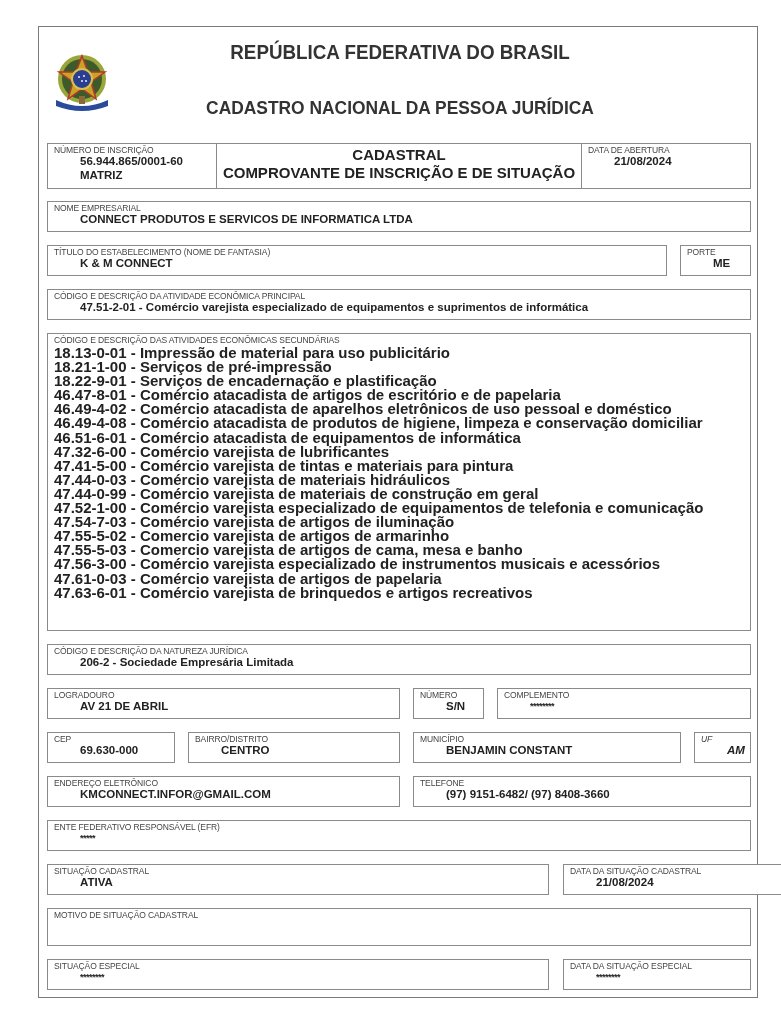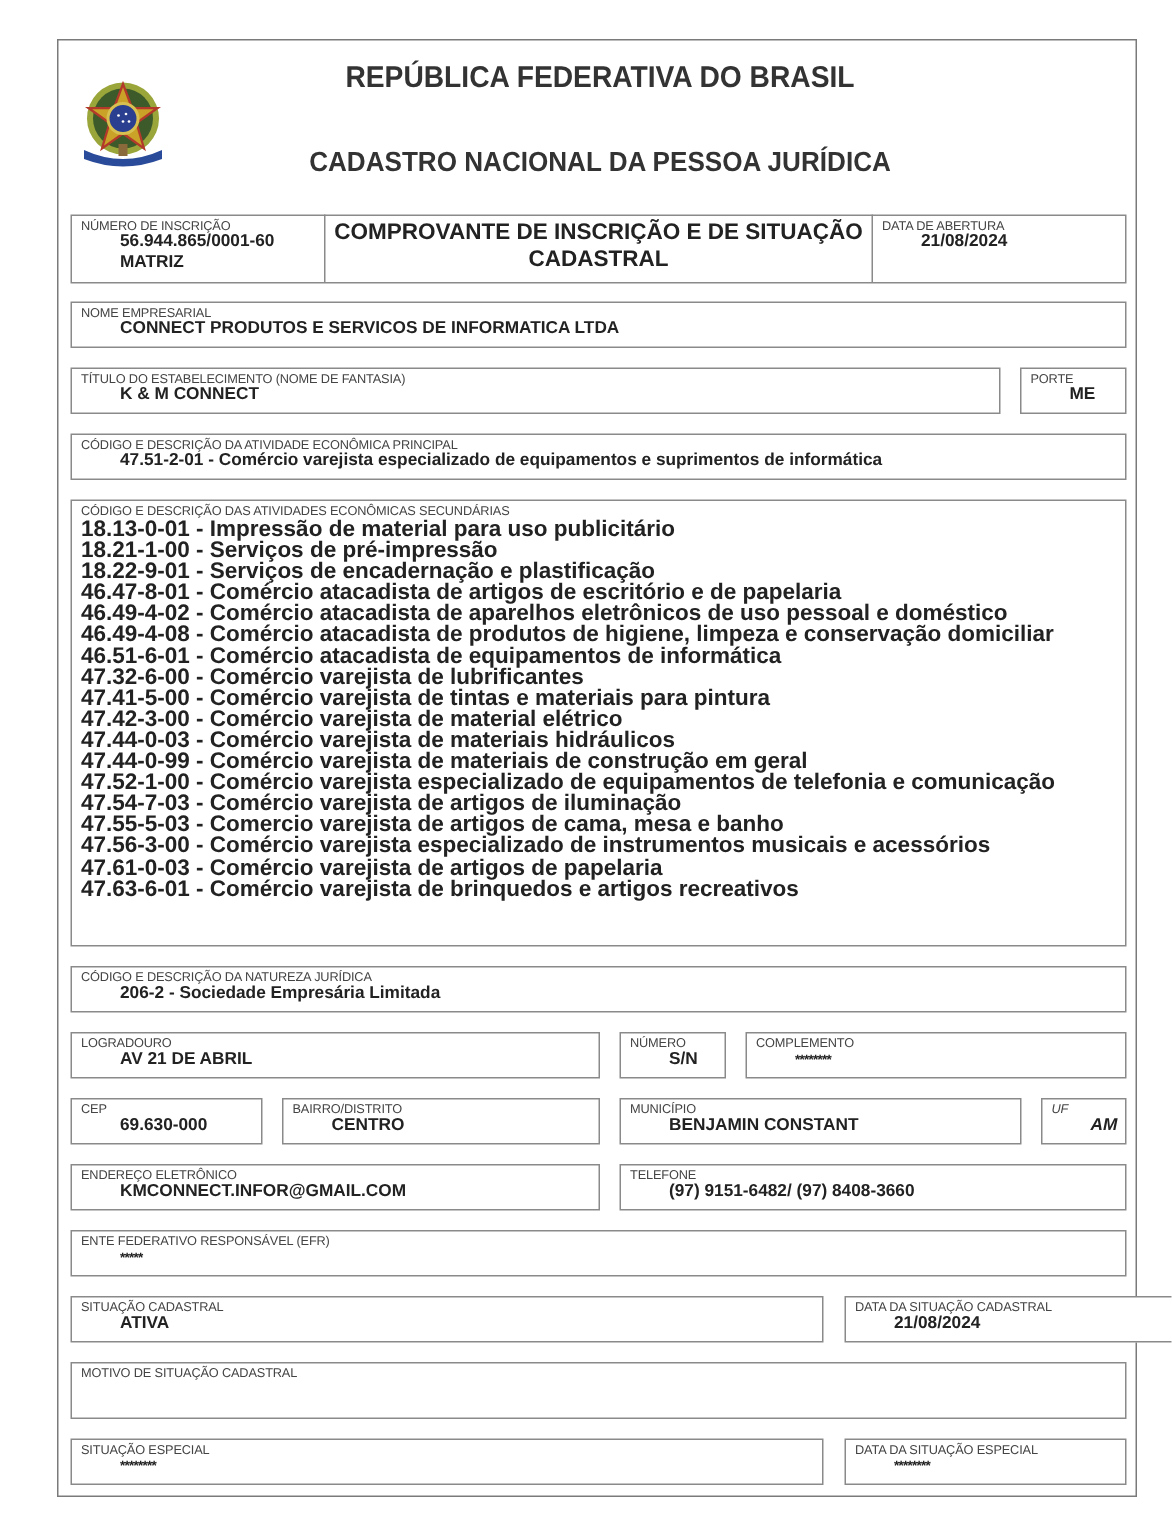--- a/index.html
+++ b/index.html
@@ -47,22 +47,22 @@
 <div class="h2">CADASTRO NACIONAL DA PESSOA JURÍDICA</div>
 
 <div class="box" style="left:47px; top:143px; width:704px; height:46px;">
   <div class="lbl">NÚMERO DE INSCRIÇÃO</div>
   <div class="val" style="top:11px;">56.944.865/0001-60</div>
   <div class="val" style="top:25px;text-align:center;">MATRIZ</div>
   <div class="lbl" style="left:540px;">DATA DE ABERTURA</div>
   <div class="val" style="left:540px; top:11px;">21/08/2024</div>
 </div>
 <div class="hdr-mid">
+  <div>CADASTRAL</div>
   <div>COMPROVANTE DE INSCRIÇÃO E DE SITUAÇÃO</div>
-  <div>CADASTRAL</div>
 </div>
 
 <div class="box" style="left:47px; top:201px; width:704px; height:31px;">
   <div class="lbl">NOME EMPRESARIAL</div>
   <div class="val" style="top:11px;">CONNECT PRODUTOS E SERVICOS DE INFORMATICA LTDA</div>
 </div>
 
 <div class="box" style="left:47px; top:245px; width:620px; height:31px;">
   <div class="lbl">TÍTULO DO ESTABELECIMENTO (NOME DE FANTASIA)</div>
   <div class="val" style="top:11px;">K &amp; M CONNECT</div>
@@ -82,25 +82,25 @@
   <ul class="list">
     <li>18.13-0-01 - Impressão de material para uso publicitário</li>
     <li>18.21-1-00 - Serviços de pré-impressão</li>
     <li>18.22-9-01 - Serviços de encadernação e plastificação</li>
     <li>46.47-8-01 - Comércio atacadista de artigos de escritório e de papelaria</li>
     <li>46.49-4-02 - Comércio atacadista de aparelhos eletrônicos de uso pessoal e doméstico</li>
     <li>46.49-4-08 - Comércio atacadista de produtos de higiene, limpeza e conservação domiciliar</li>
     <li>46.51-6-01 - Comércio atacadista de equipamentos de informática</li>
     <li>47.32-6-00 - Comércio varejista de lubrificantes</li>
     <li>47.41-5-00 - Comércio varejista de tintas e materiais para pintura</li>
-    <li>47.42-3-00 - Comércio varejista de material elétrico</li>
     <li>47.44-0-03 - Comércio varejista de materiais hidráulicos</li>
     <li>47.44-0-99 - Comércio varejista de materiais de construção em geral</li>
     <li>47.52-1-00 - Comércio varejista especializado de equipamentos de telefonia e comunicação</li>
     <li>47.54-7-03 - Comércio varejista de artigos de iluminação</li>
+    <li>47.55-5-02 - Comercio varejista de artigos de armarinho</li>
     <li>47.55-5-03 - Comercio varejista de artigos de cama, mesa e banho</li>
     <li>47.56-3-00 - Comércio varejista especializado de instrumentos musicais e acessórios</li>
     <li>47.61-0-03 - Comércio varejista de artigos de papelaria</li>
     <li>47.63-6-01 - Comércio varejista de brinquedos e artigos recreativos</li>
   </ul>
 </div>
 
 <div class="box" style="left:47px; top:644px; width:704px; height:31px;">
   <div class="lbl">CÓDIGO E DESCRIÇÃO DA NATUREZA JURÍDICA</div>
   <div class="val" style="top:11px;">206-2 - Sociedade Empresária Limitada</div>

